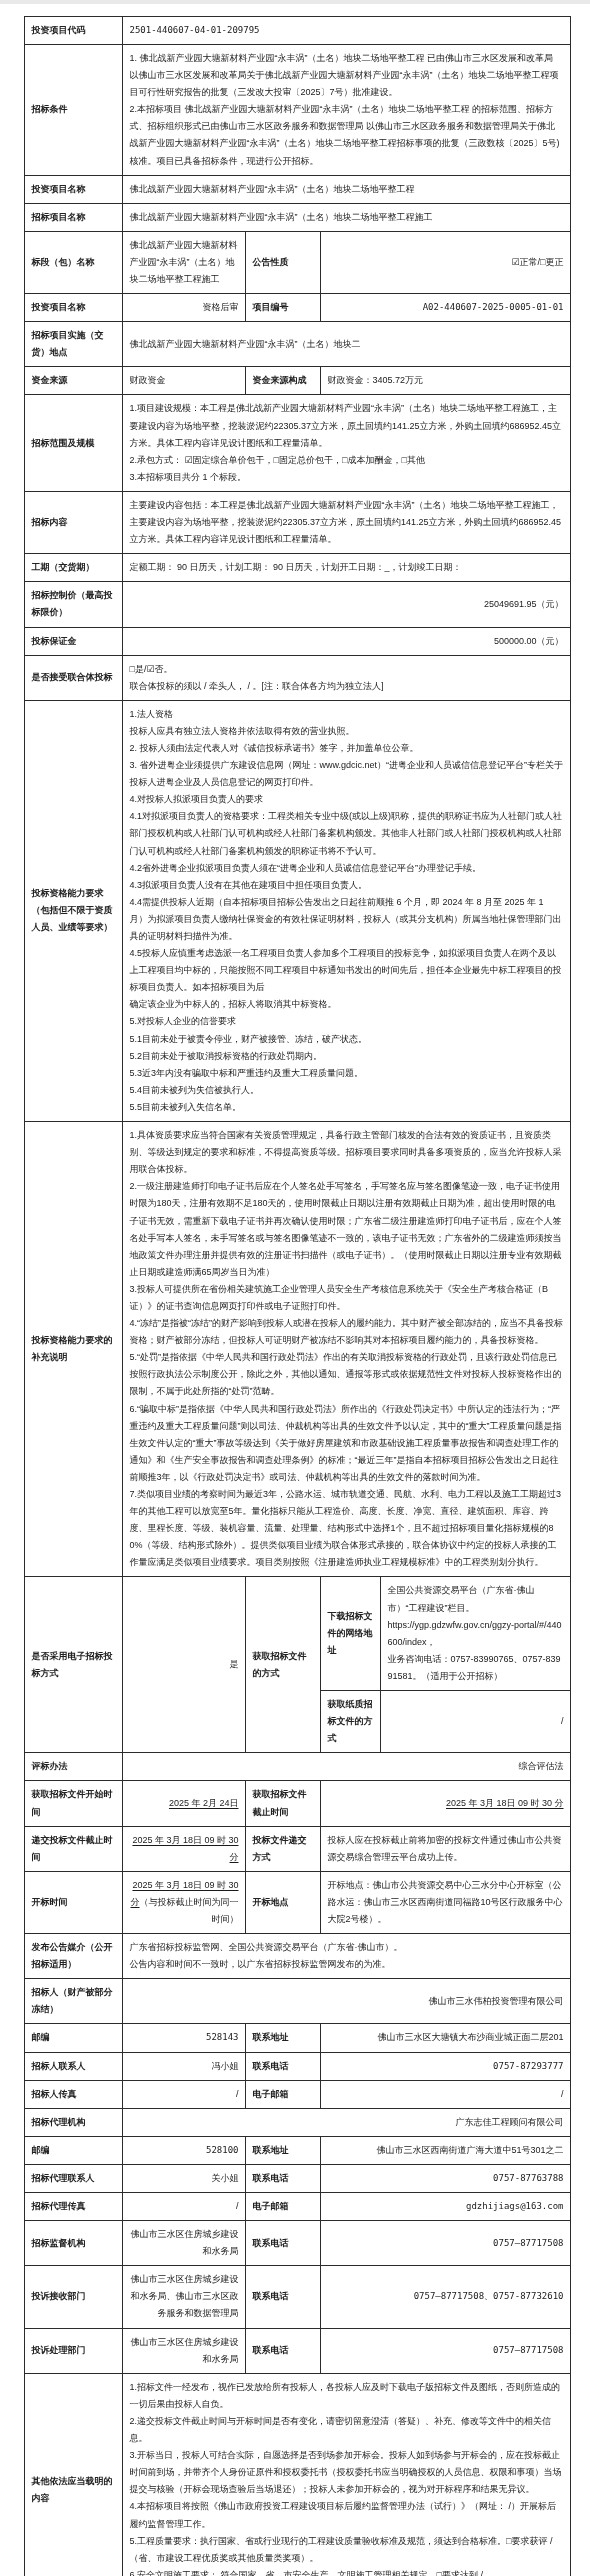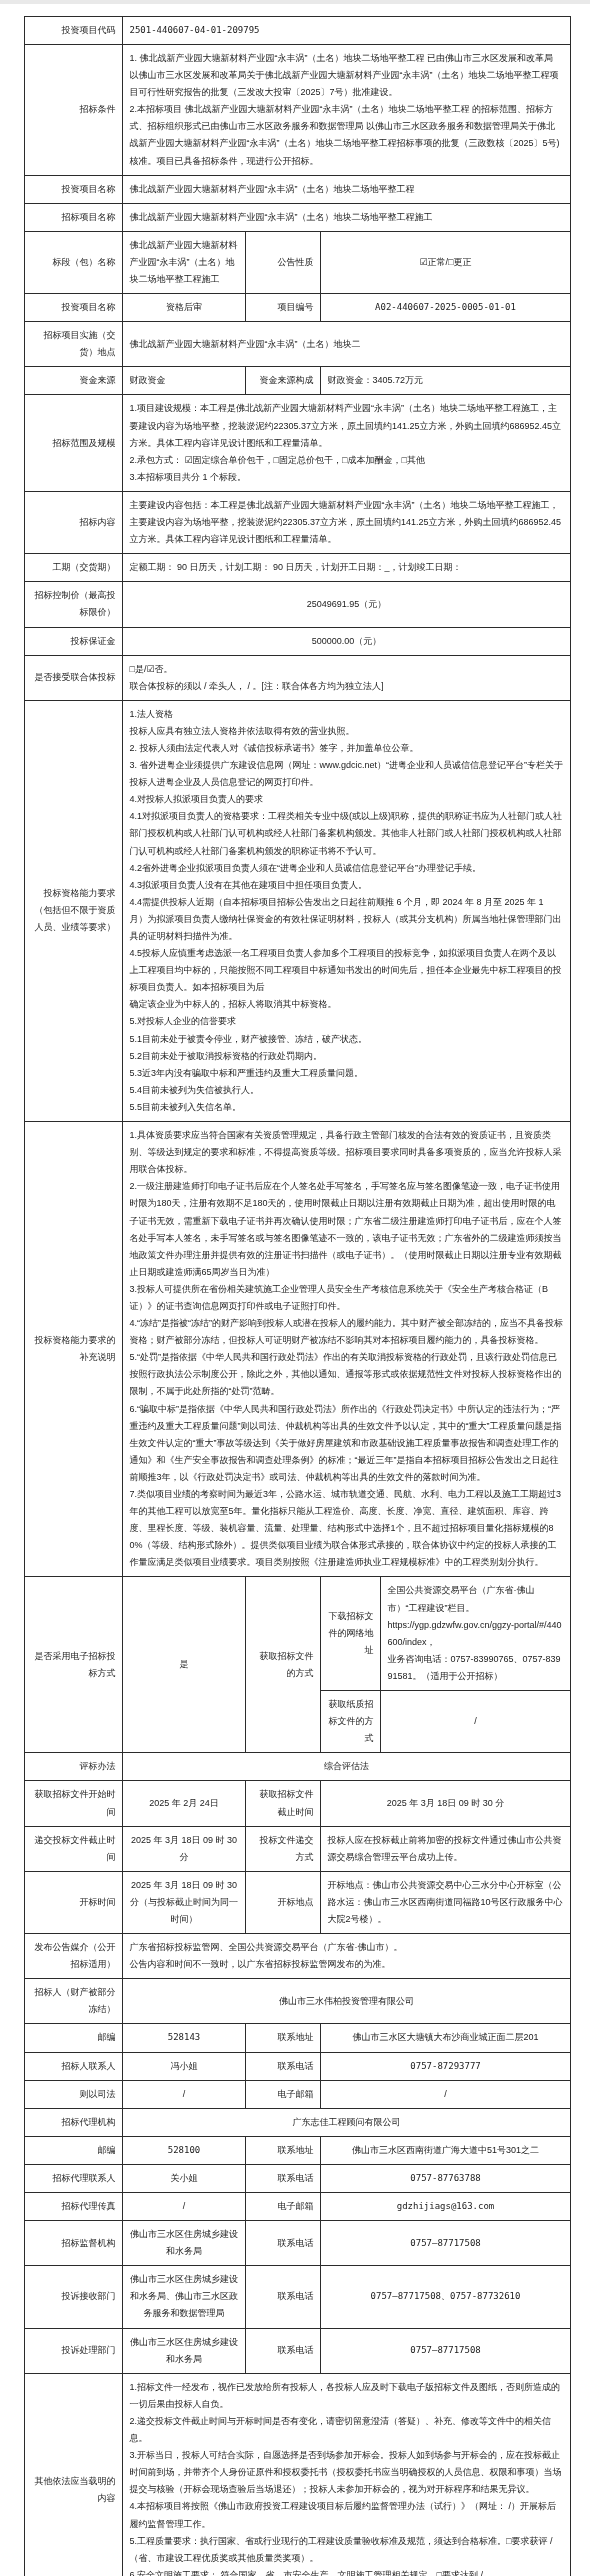--- a/index.html
+++ b/index.html
@@ -1,24 +1,24 @@
 <!DOCTYPE html>
 <html style="font-size:11.6px"><head>
 <meta charset="utf-8">
 <style>
   html,body { margin:0; padding:0; background:#ffffff; }
   body { font-family:"Liberation Sans","DejaVu Sans",sans-serif; color:#1a1a1a; width:590px; }
   .top-strip { height:4.3px; background:#e9e9e9; width:100%; }
   .doc-wrap { padding:11.6px 22px 17.4px 24px; }
   table.tender { border-collapse:collapse; table-layout:fixed; width:545px; }
   table.tender td { border:0.7px solid #2b2b2b; padding:5px 6.5px; font-size:9px; line-height:1.9; vertical-align:middle; word-break:break-all; }
-  td.lbl { font-weight:normal; text-align:right; font-size:9.4px; padding:5px 2.9px; color:#222; word-break:keep-all; }
-  td.c { text-align:center; }
+  td.lbl { font-weight:bold; text-align:left; font-size:9.4px; padding:5px 2.9px; color:#222; word-break:keep-all; }
+  td.c { text-align:right; }
   .pre { white-space:pre-line; }
-  .u { text-underline-offset:2.2px; }
+  .u { text-decoration:underline; text-underline-offset:2.2px; }
   .mono { font-family:"DejaVu Sans Mono","Liberation Mono",monospace; font-size:8.7px; }
 </style>
 </head>
 <body>
 
 <div class="top-strip"></div>
 
 <div class="doc-wrap">
 <table class="tender">
   <colgroup>
@@ -202,21 +202,21 @@
   </tr>
 
   <tr>
     <td class="lbl">招标人联系人</td>
     <td class="c">冯小姐</td>
     <td class="lbl">联系电话</td>
     <td colspan="2" class="c mono">0757-87293777</td>
   </tr>
 
   <tr>
-    <td class="lbl">则以司法</td>
+    <td class="lbl">招标人传真</td>
     <td class="c">/</td>
     <td class="lbl">电子邮箱</td>
     <td colspan="2" class="c">/</td>
   </tr>
 
   <tr>
     <td class="lbl">招标代理机构</td>
     <td colspan="4" class="c">广东志佳工程顾问有限公司</td>
   </tr>
 

